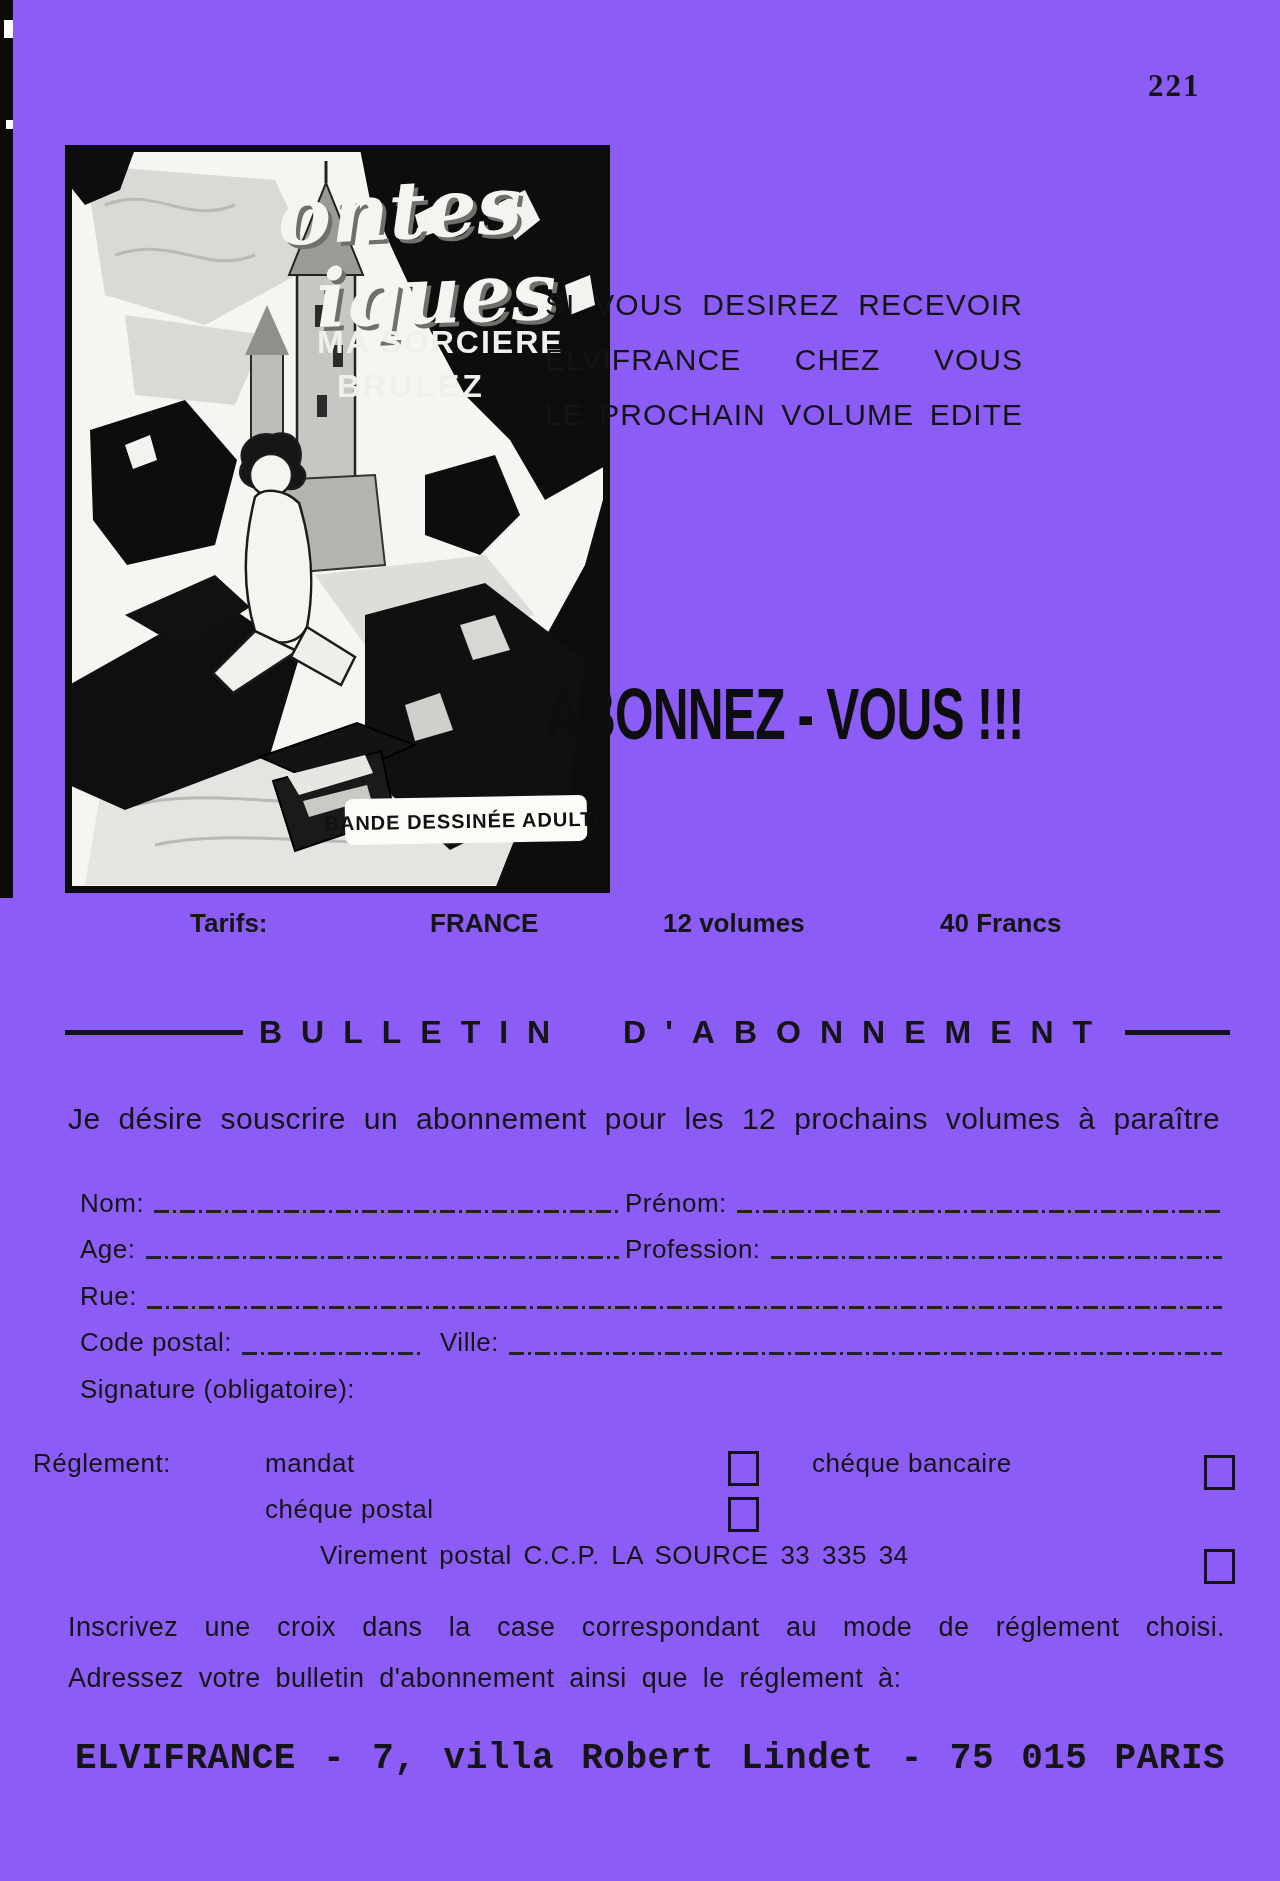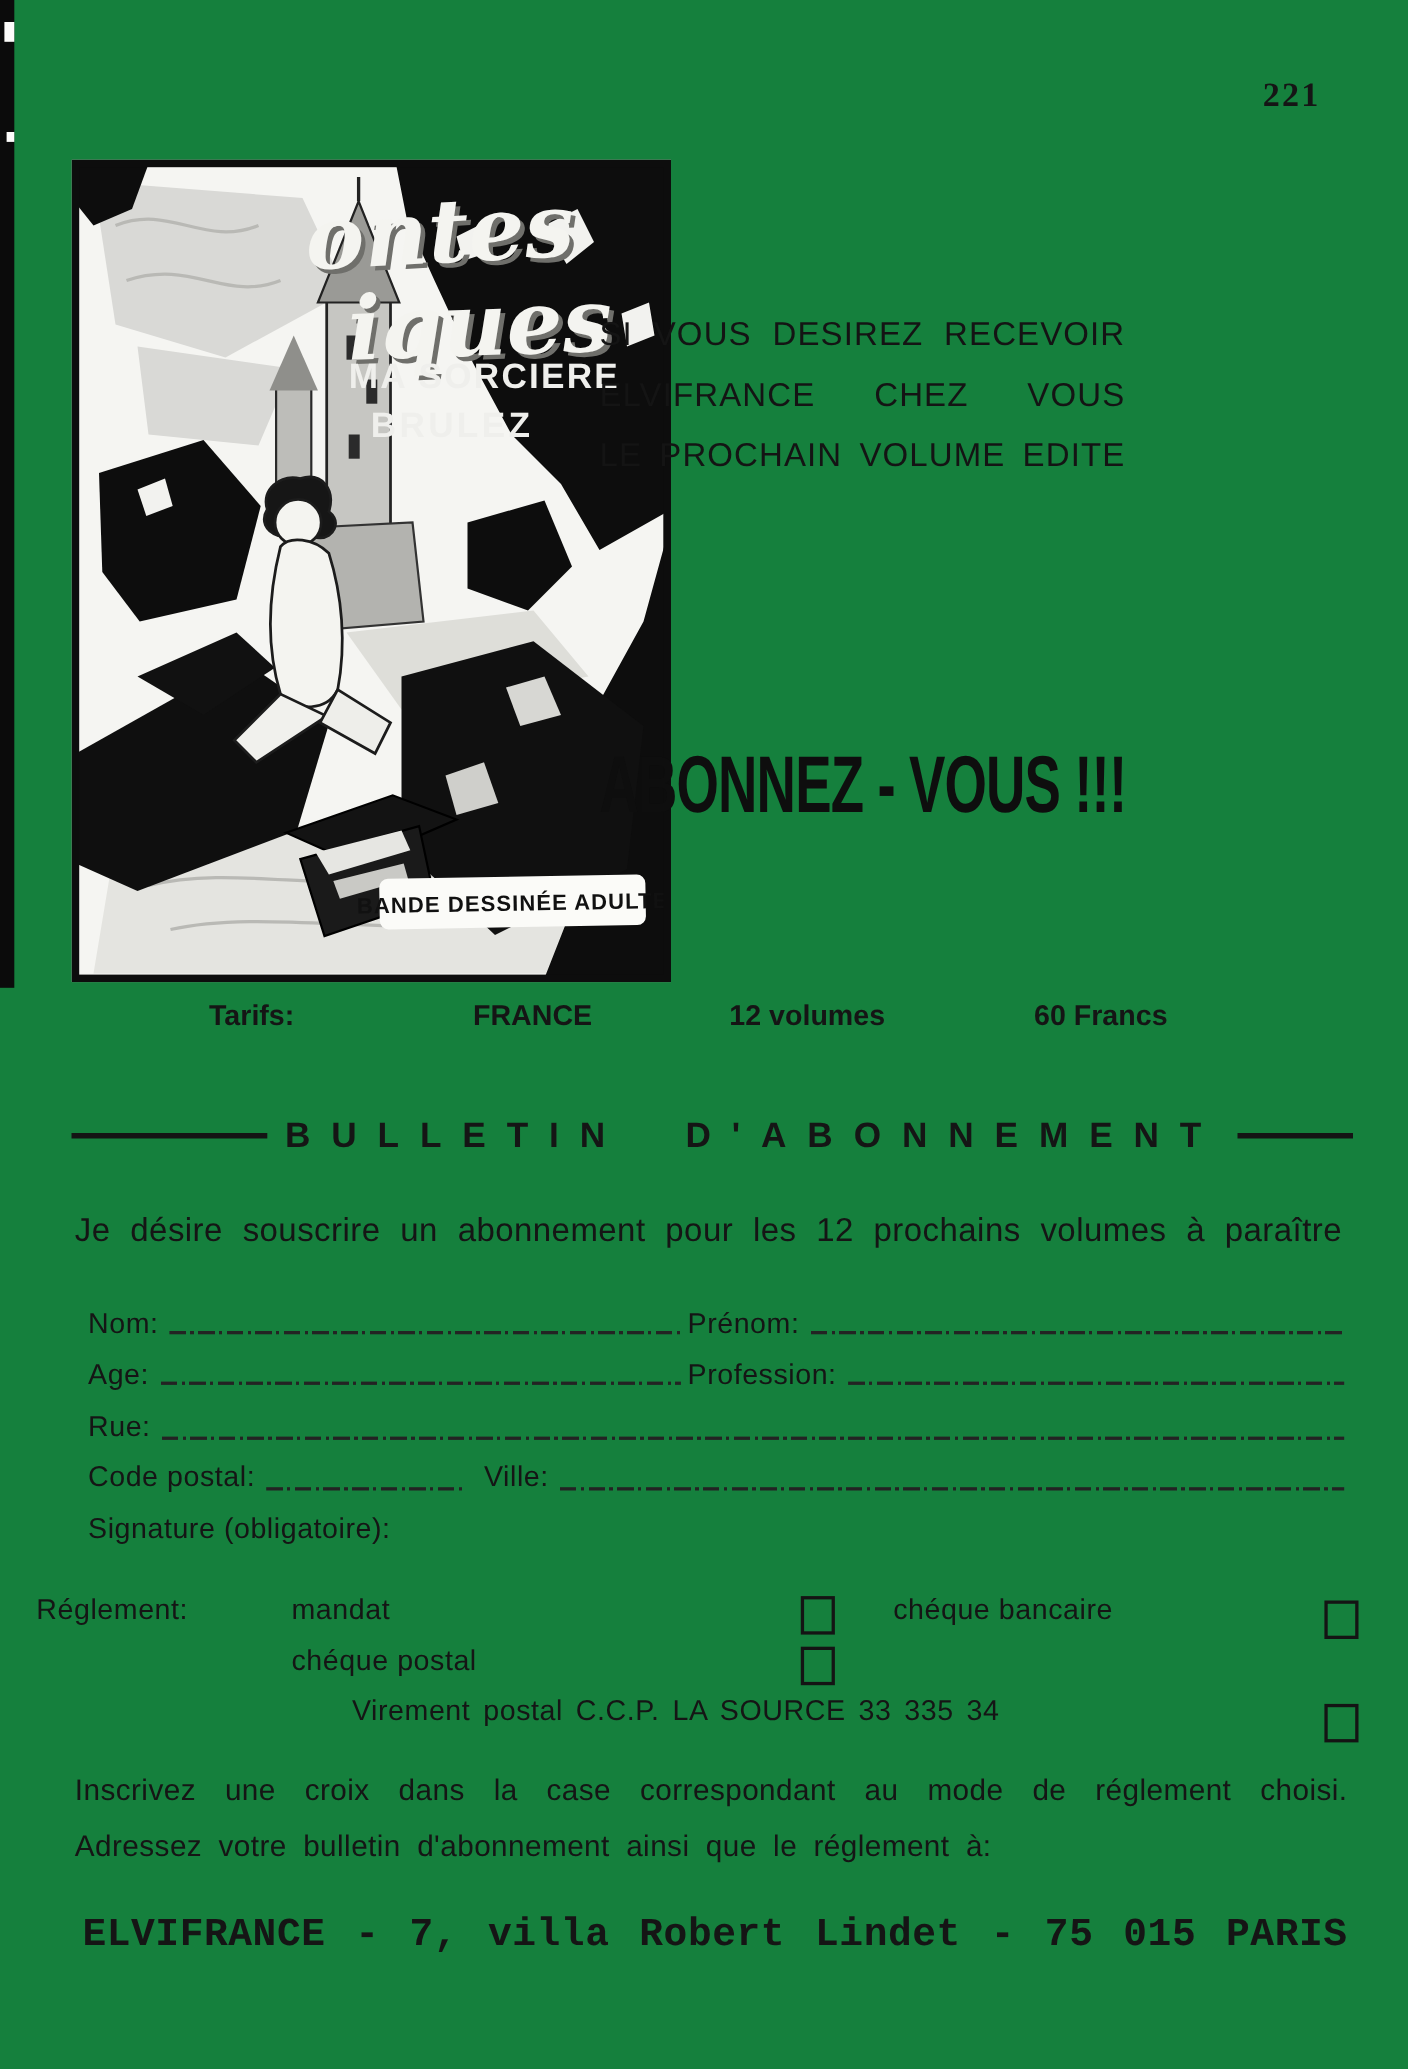--- a/index.html
+++ b/index.html
@@ -1,18 +1,18 @@
 <!DOCTYPE html>
 <html><head>
 <meta charset="utf-8">
 <style>
   html,body{margin:0;padding:0;background:#e8e8e6;}
   .page{
     position:relative;width:1280px;height:1881px;margin:0 auto;
-    background:#15803d;color:#151515;overflow:hidden;
+    background:#8b5cf6;color:#151515;overflow:hidden;
     font-family:"Liberation Sans",sans-serif;
   }
   
   .left-bar{position:absolute;left:0;top:0;width:13px;height:898px;background:#0b0b0b;}
   .left-bar .notch{position:absolute;left:4px;top:20px;width:9px;height:18px;background:#fdfdfb;}
   .left-bar .notch2{position:absolute;left:6px;top:120px;width:7px;height:9px;background:#fdfdfb;}
 
   .page-number{position:absolute;left:1148px;top:68px;font-family:"Liberation Serif",serif;
     font-size:31px;font-weight:700;letter-spacing:2px;}
 
@@ -173,21 +173,21 @@
     <div class="pline">ELVIFRANCE CHEZ VOUS</div>
     <div class="pline">LE PROCHAIN VOLUME EDITE</div>
   </div>
 
   <div class="cta">ABONNEZ - VOUS !!!</div>
 
   <div class="tarifs">
     <span class="t1">Tarifs:</span>
     <span class="t2">FRANCE</span>
     <span class="t3">12 volumes</span>
-    <span class="t4">60 Francs</span>
+    <span class="t4">40 Francs</span>
   </div>
 
   <div class="bulletin-header">
     <span class="rule left"></span>
     <h2 class="bulletin-title">BULLETIN D'ABONNEMENT</h2>
     <span class="rule right"></span>
   </div>
 
   <p class="intro">Je désire souscrire un abonnement pour les 12 prochains volumes à paraître</p>
 

